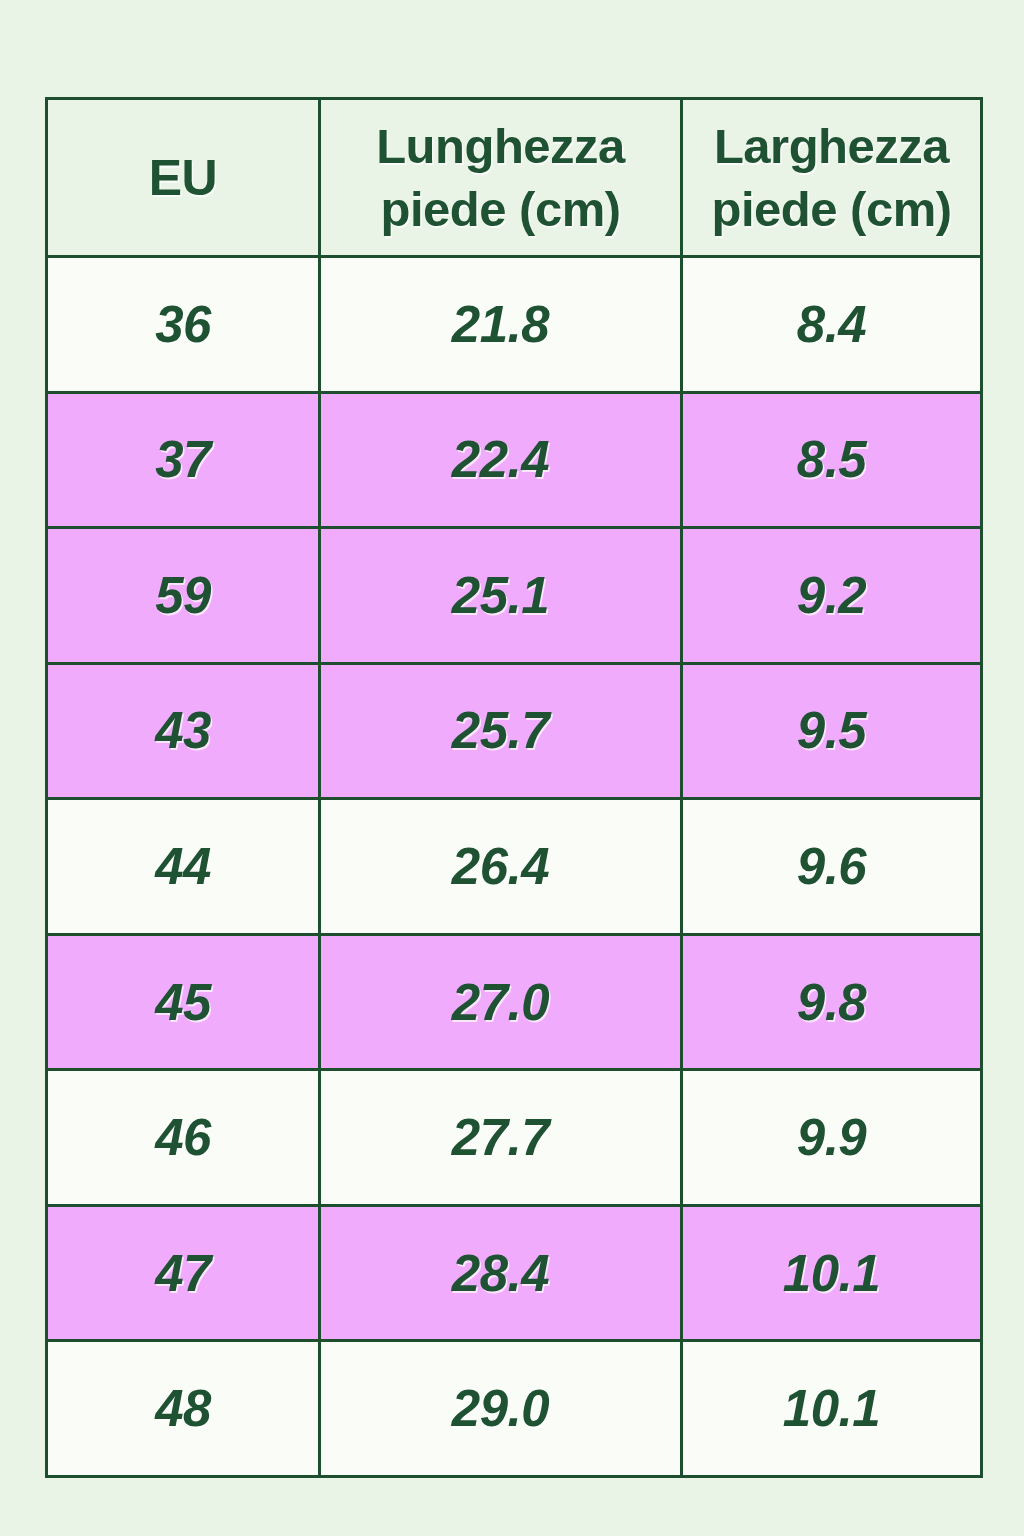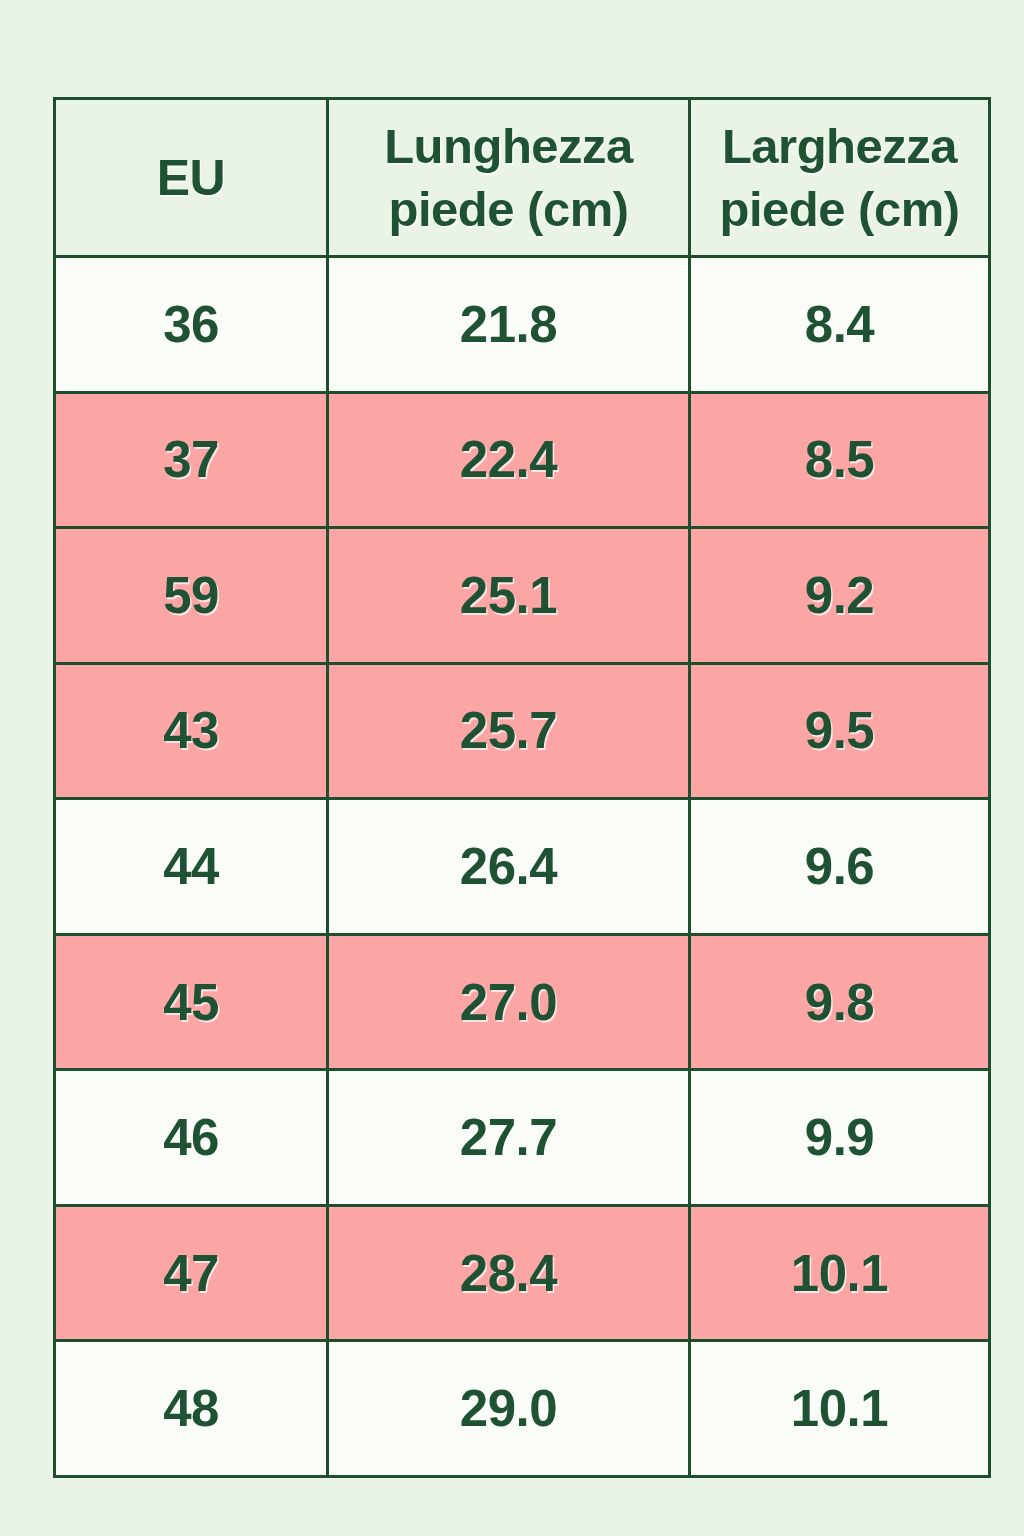--- a/index.html
+++ b/index.html
@@ -18,21 +18,21 @@
   .page {
     position: relative;
     width: 1024px;
     height: 1536px;
     background: #eaf4e6;
     box-sizing: border-box;
   }
 
   .table-wrap {
     position: absolute;
-    left: 53px;
+    left: 45px;
     top: 97px;
     width: 935px;
     height: 1381px;
   }
 
   table.size-table {
     width: 935px;
     height: 1381px;
     border-collapse: collapse;
     table-layout: fixed;
@@ -67,23 +67,24 @@
   thead th .hdr-line {
     display: block;
   }
   thead th.eu-head {
     font-size: 50px;
   }
 
   
   tbody tr {
     height: 94px;
+    font-style: italic;
   }
   tbody tr.row-odd  td { background: #fafcf7; }
-  tbody tr.row-even td { background: #fca5a5; }
+  tbody tr.row-even td { background: #f0abfc; }
 
   tbody td {
     font-size: 51px;
     font-weight: bold;
     letter-spacing: -0.5px;
     text-shadow: 1.5px 1.5px 0 rgba(255,255,255,0.7);
   }
 </style>
 </head>
 <body>

